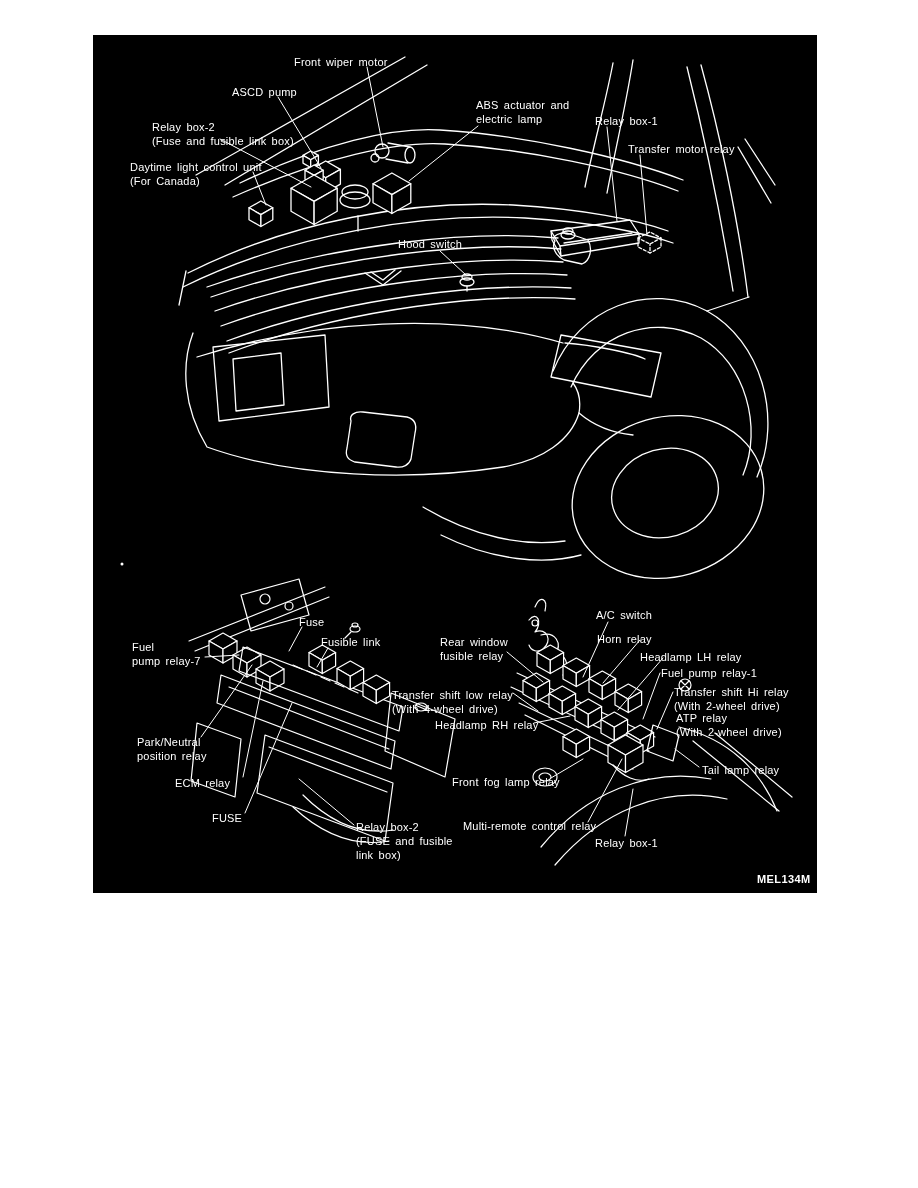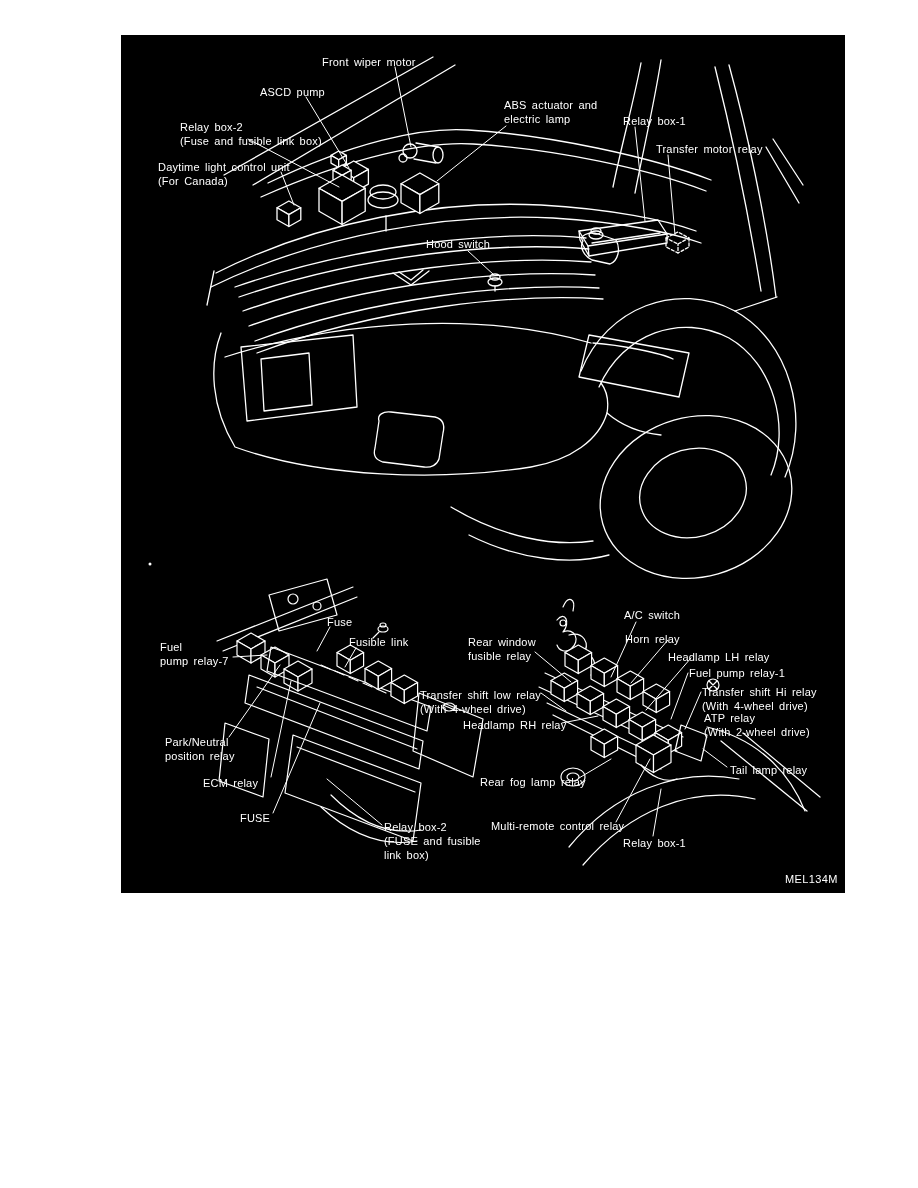--- a/index.html
+++ b/index.html
@@ -1,22 +1,22 @@
 <!DOCTYPE html>
 <html><head>
 <meta charset="utf-8">
 <style>
   html,body{margin:0;padding:0;background:#ffffff;}
   .page{position:relative;width:918px;height:1188px;background:#ffffff;overflow:hidden;
         font-family:"Liberation Sans", sans-serif;}
-  .panel{position:absolute;left:93px;top:35px;width:724px;height:858px;background:#000000;margin-left:28px;}
+  .panel{position:absolute;left:93px;top:35px;width:724px;height:858px;background:#000000;}
   .art{position:absolute;left:0;top:0;width:724px;height:858px;}
   .lbl{position:absolute;color:#ffffff;font-size:11px;line-height:1.27;
        white-space:pre-line;letter-spacing:.2px;word-spacing:2px;}
-  .code{position:absolute;color:#ffffff;font-size:11px;font-weight:normal;letter-spacing:.4px;}
+  .code{position:absolute;color:#ffffff;font-size:11px;font-weight:bold;letter-spacing:.4px;}
   svg path, svg line, svg ellipse, svg circle, svg rect{vector-effect:non-scaling-stroke;}
 </style>
 </head>
 <body>
 
 <div class="page">
   <div class="panel">
 
     <svg class="art" viewBox="0 0 724 858" fill="none" stroke="#ffffff" stroke-width="1.3" stroke-linecap="round" stroke-linejoin="round">
       <defs>
@@ -234,26 +234,26 @@
 (FUSE and fusible
 link box)</div>
 
     <div class="lbl" style="left:503px;top:574px">A/C switch</div>
     <div class="lbl" style="left:504px;top:598px">Horn relay</div>
     <div class="lbl" style="left:347px;top:601px">Rear window
 fusible relay</div>
     <div class="lbl" style="left:547px;top:616px">Headlamp LH relay</div>
     <div class="lbl" style="left:568px;top:632px">Fuel pump relay-1</div>
     <div class="lbl" style="left:581px;top:651px">Transfer shift Hi relay
-(With 4-wheel drive)</div>
+(With 2-wheel drive)</div>
     <div class="lbl" style="left:583px;top:677px">ATP relay
 (With 2-wheel drive)</div>
     <div class="lbl" style="left:299px;top:654px">Transfer shift low relay
 (With 4-wheel drive)</div>
     <div class="lbl" style="left:342px;top:684px">Headlamp RH relay</div>
     <div class="lbl" style="left:609px;top:729px">Tail lamp relay</div>
-    <div class="lbl" style="left:359px;top:741px">Rear fog lamp relay</div>
+    <div class="lbl" style="left:359px;top:741px">Front fog lamp relay</div>
     <div class="lbl" style="left:370px;top:785px">Multi-remote control relay</div>
     <div class="lbl" style="left:502px;top:802px">Relay box-1</div>
 
     <div class="code" style="left:664px;top:838px">MEL134M</div>
   </div>
 </div>
 
 </body></html>

